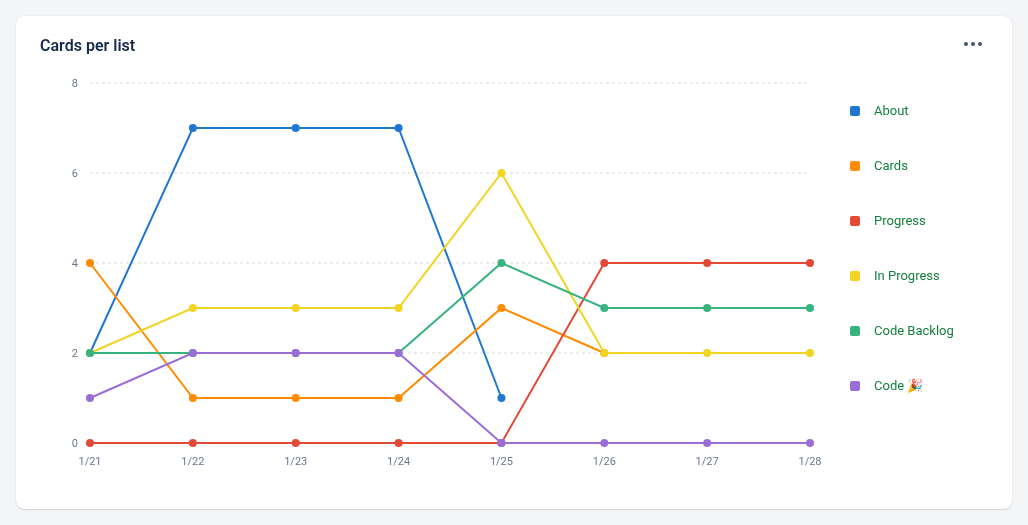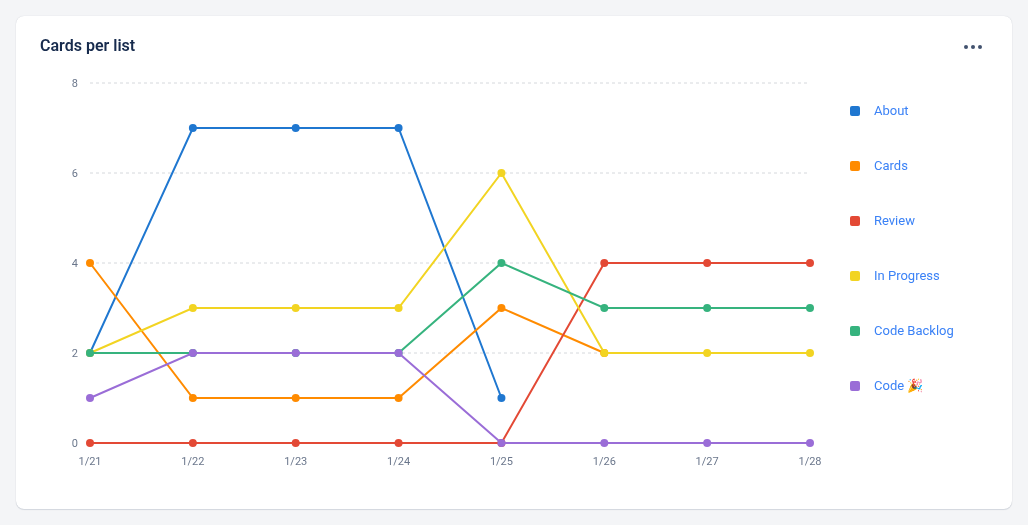--- a/index.html
+++ b/index.html
@@ -15,21 +15,21 @@
     border-radius: 8px;
     box-shadow: 0 1px 1px rgba(9,30,66,0.12), 0 0 1px rgba(9,30,66,0.2);
     padding: 20px 24px 24px 24px;
     width: 996px;
     height: 493px;
     position: relative;
   }
   .card-header {
     display: flex;
     justify-content: space-between;
-    align-items: flex-end;
+    align-items: flex-start;
     margin-bottom: 8px;
   }
   .card-title {
     font-size: 16px;
     font-weight: 600;
     color: #172b4d;
   }
   .more-icon {
     cursor: pointer;
     display: flex;
@@ -54,21 +54,21 @@
     width: 160px;
     padding-top: 40px;
     padding-left: 20px;
   }
   .legend-item {
     display: flex;
     align-items: center;
     gap: 14px;
     margin-bottom: 40px;
     font-size: 13px;
-    color: #3b82f6;
+    color: #15803d;
   }
   .legend-swatch {
     width: 10px;
     height: 10px;
     border-radius: 2px;
   }
   svg { display: block; }
   .gridline { stroke: #d5d8dc; stroke-dasharray: 3 3; stroke-width: 1; }
   .axis-text { font-size: 11px; fill: #6b778c; }
   .series-line { fill: none; stroke-width: 2; }
@@ -162,21 +162,21 @@
         <div class="legend-item">
           <div class="legend-swatch" style="background: rgb(31, 119, 208);"></div>
           <span>About</span>
         </div>
         <div class="legend-item">
           <div class="legend-swatch" style="background: rgb(255, 139, 0);"></div>
           <span>Cards</span>
         </div>
         <div class="legend-item">
           <div class="legend-swatch" style="background: rgb(227, 73, 53);"></div>
-          <span>Review</span>
+          <span>Progress</span>
         </div>
         <div class="legend-item">
           <div class="legend-swatch" style="background: rgb(242, 212, 34);"></div>
           <span>In Progress</span>
         </div>
         <div class="legend-item">
           <div class="legend-swatch" style="background: rgb(54, 179, 126);"></div>
           <span>Code Backlog</span>
         </div>
         <div class="legend-item">

